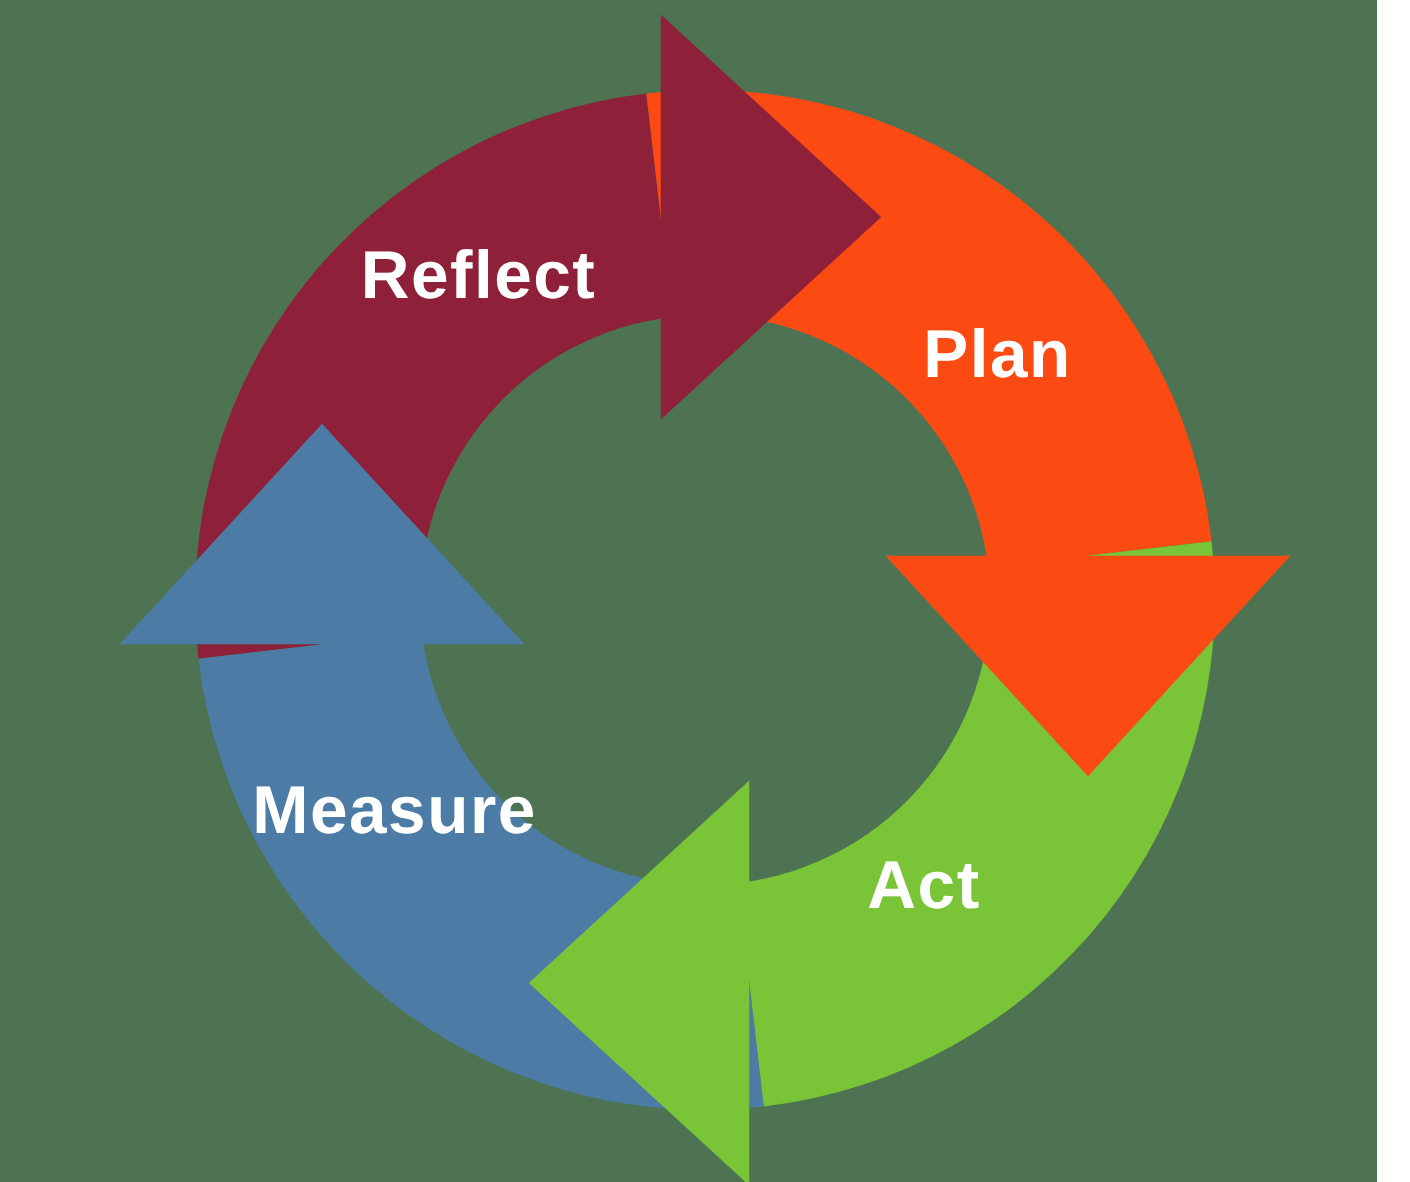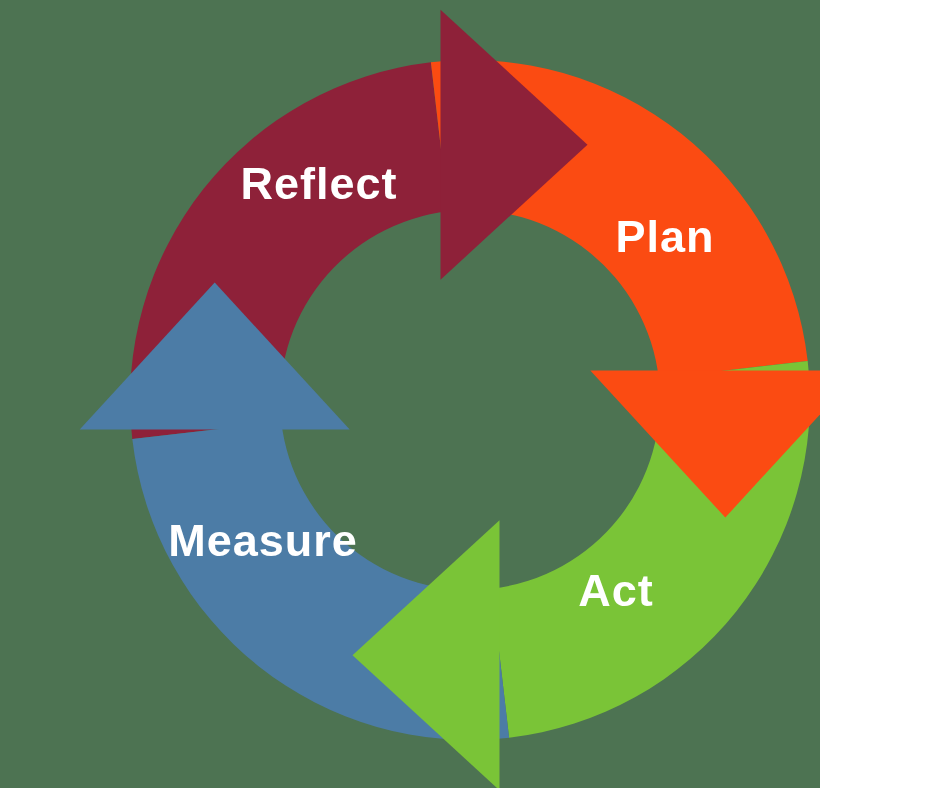--- a/index.html
+++ b/index.html
@@ -1,21 +1,21 @@
 <!DOCTYPE html>
 <html><head>
 <meta charset="utf-8">
 <style>
   html, body {
     margin: 0;
     padding: 0;
   }
   .stage {
     position: relative;
-    width: 820px;
+    width: 918px;
     height: 788px;
     overflow: hidden;
     font-family: "Liberation Sans", sans-serif;
   }
   .stage svg {
     display: block;
     width: 940px;
     height: 788px;
   }
   .cycle-label {

